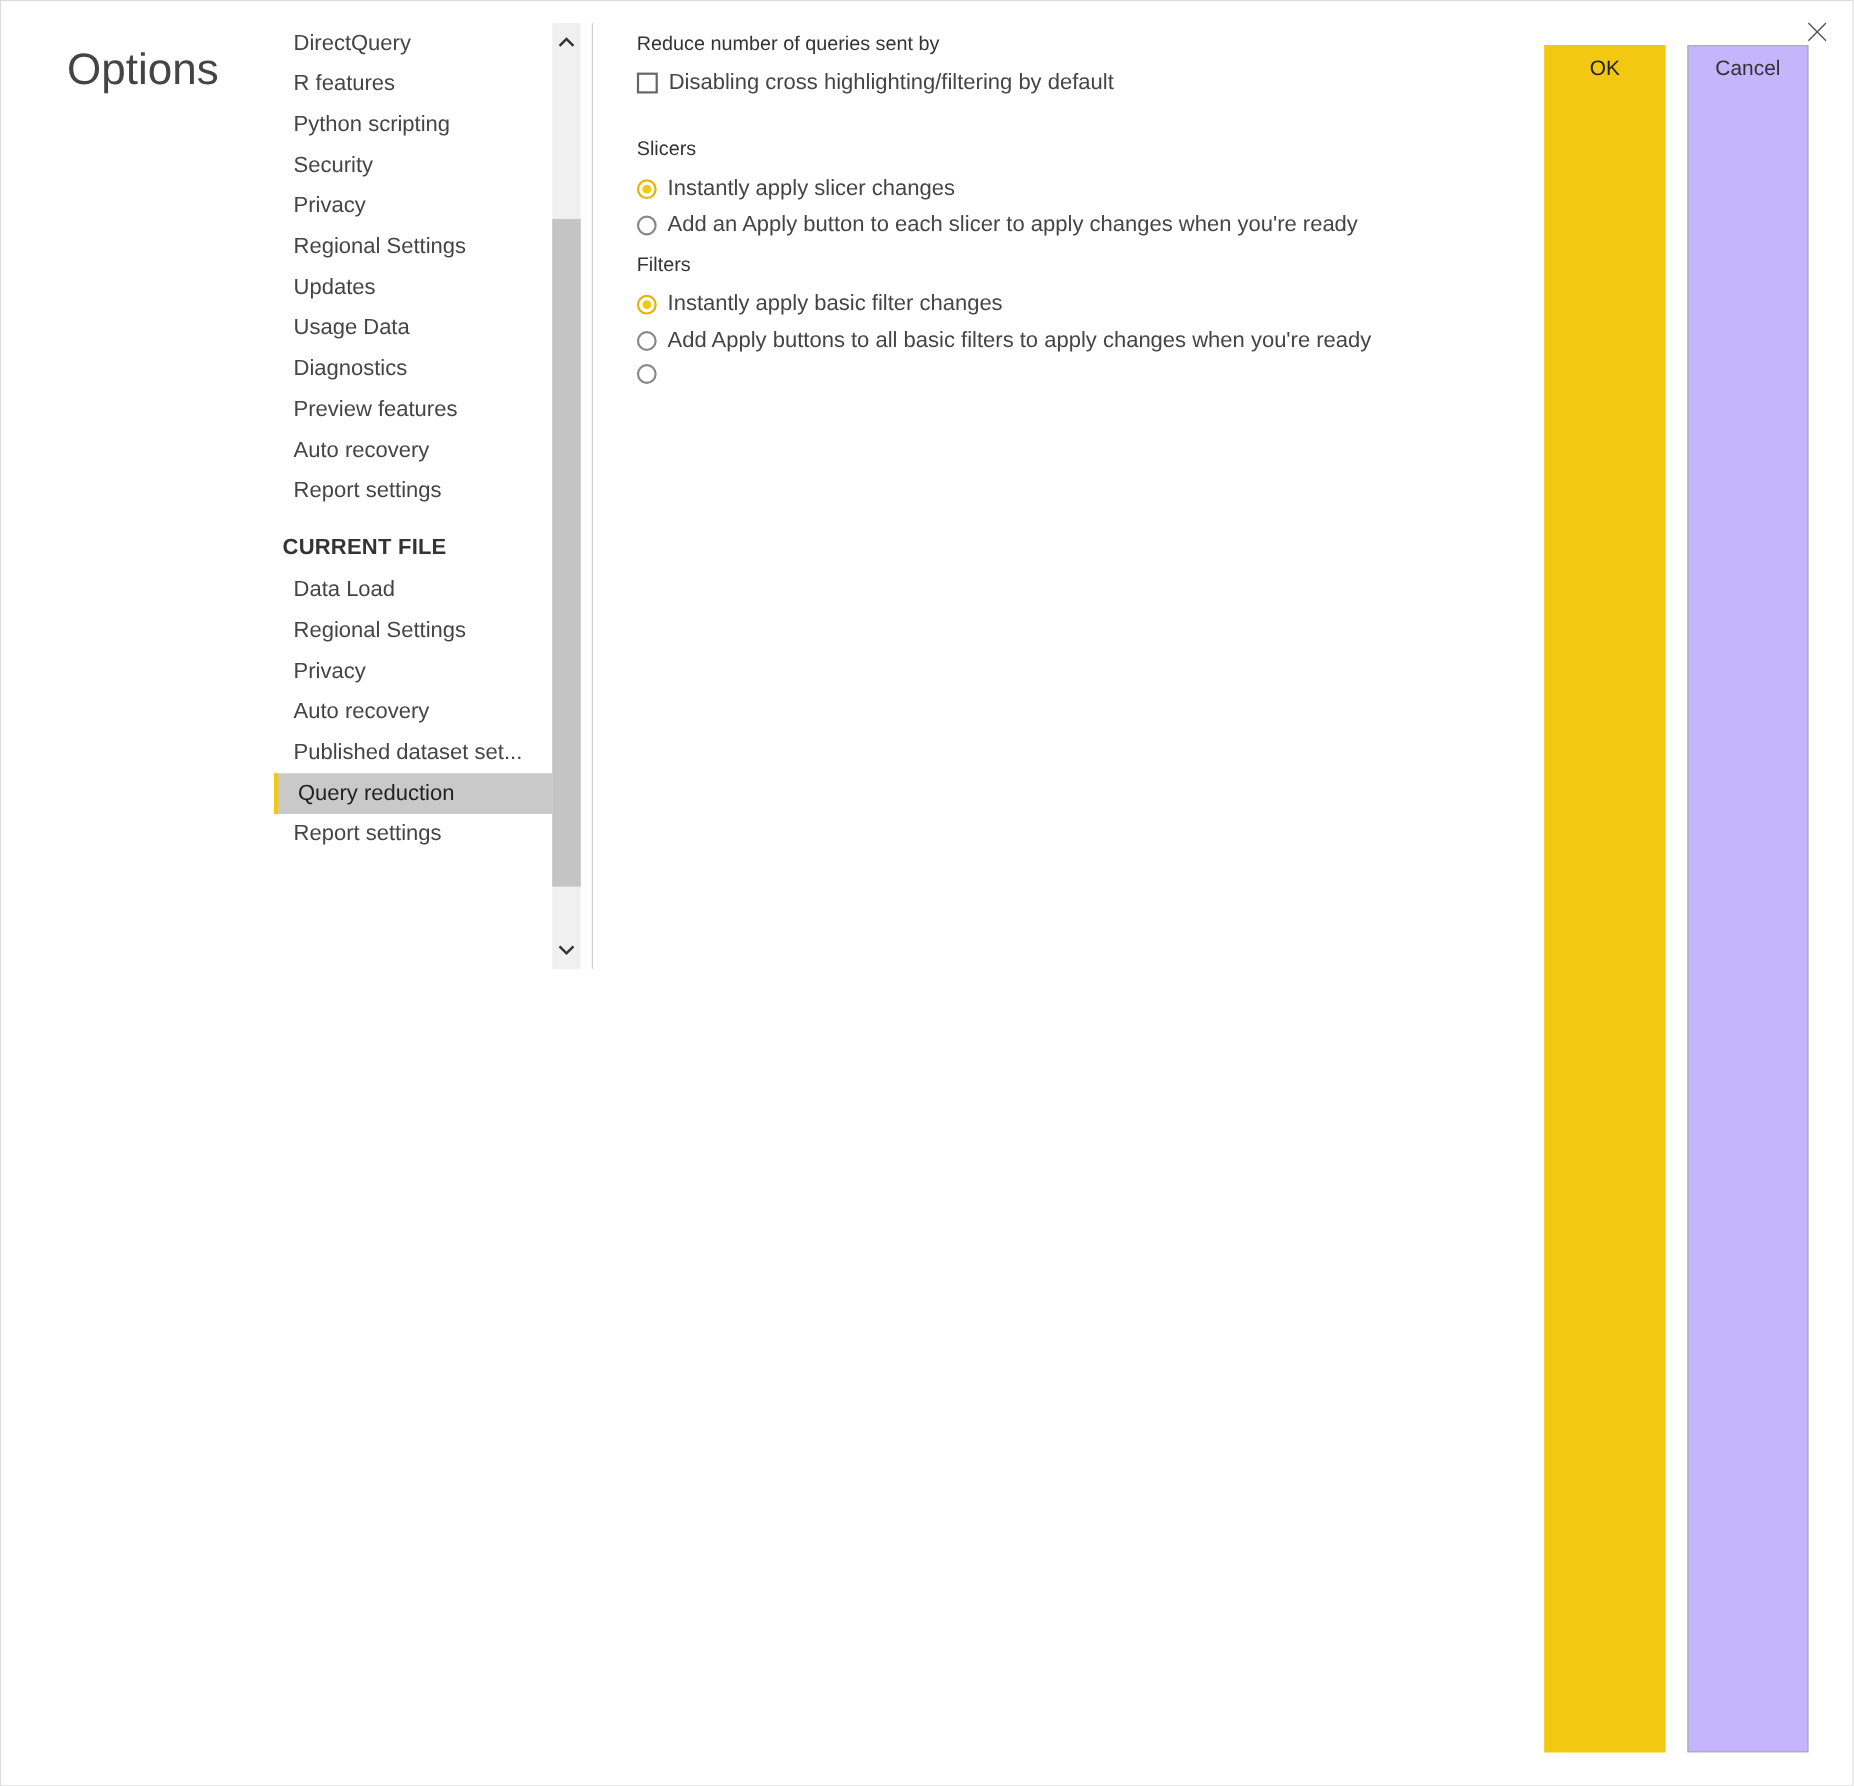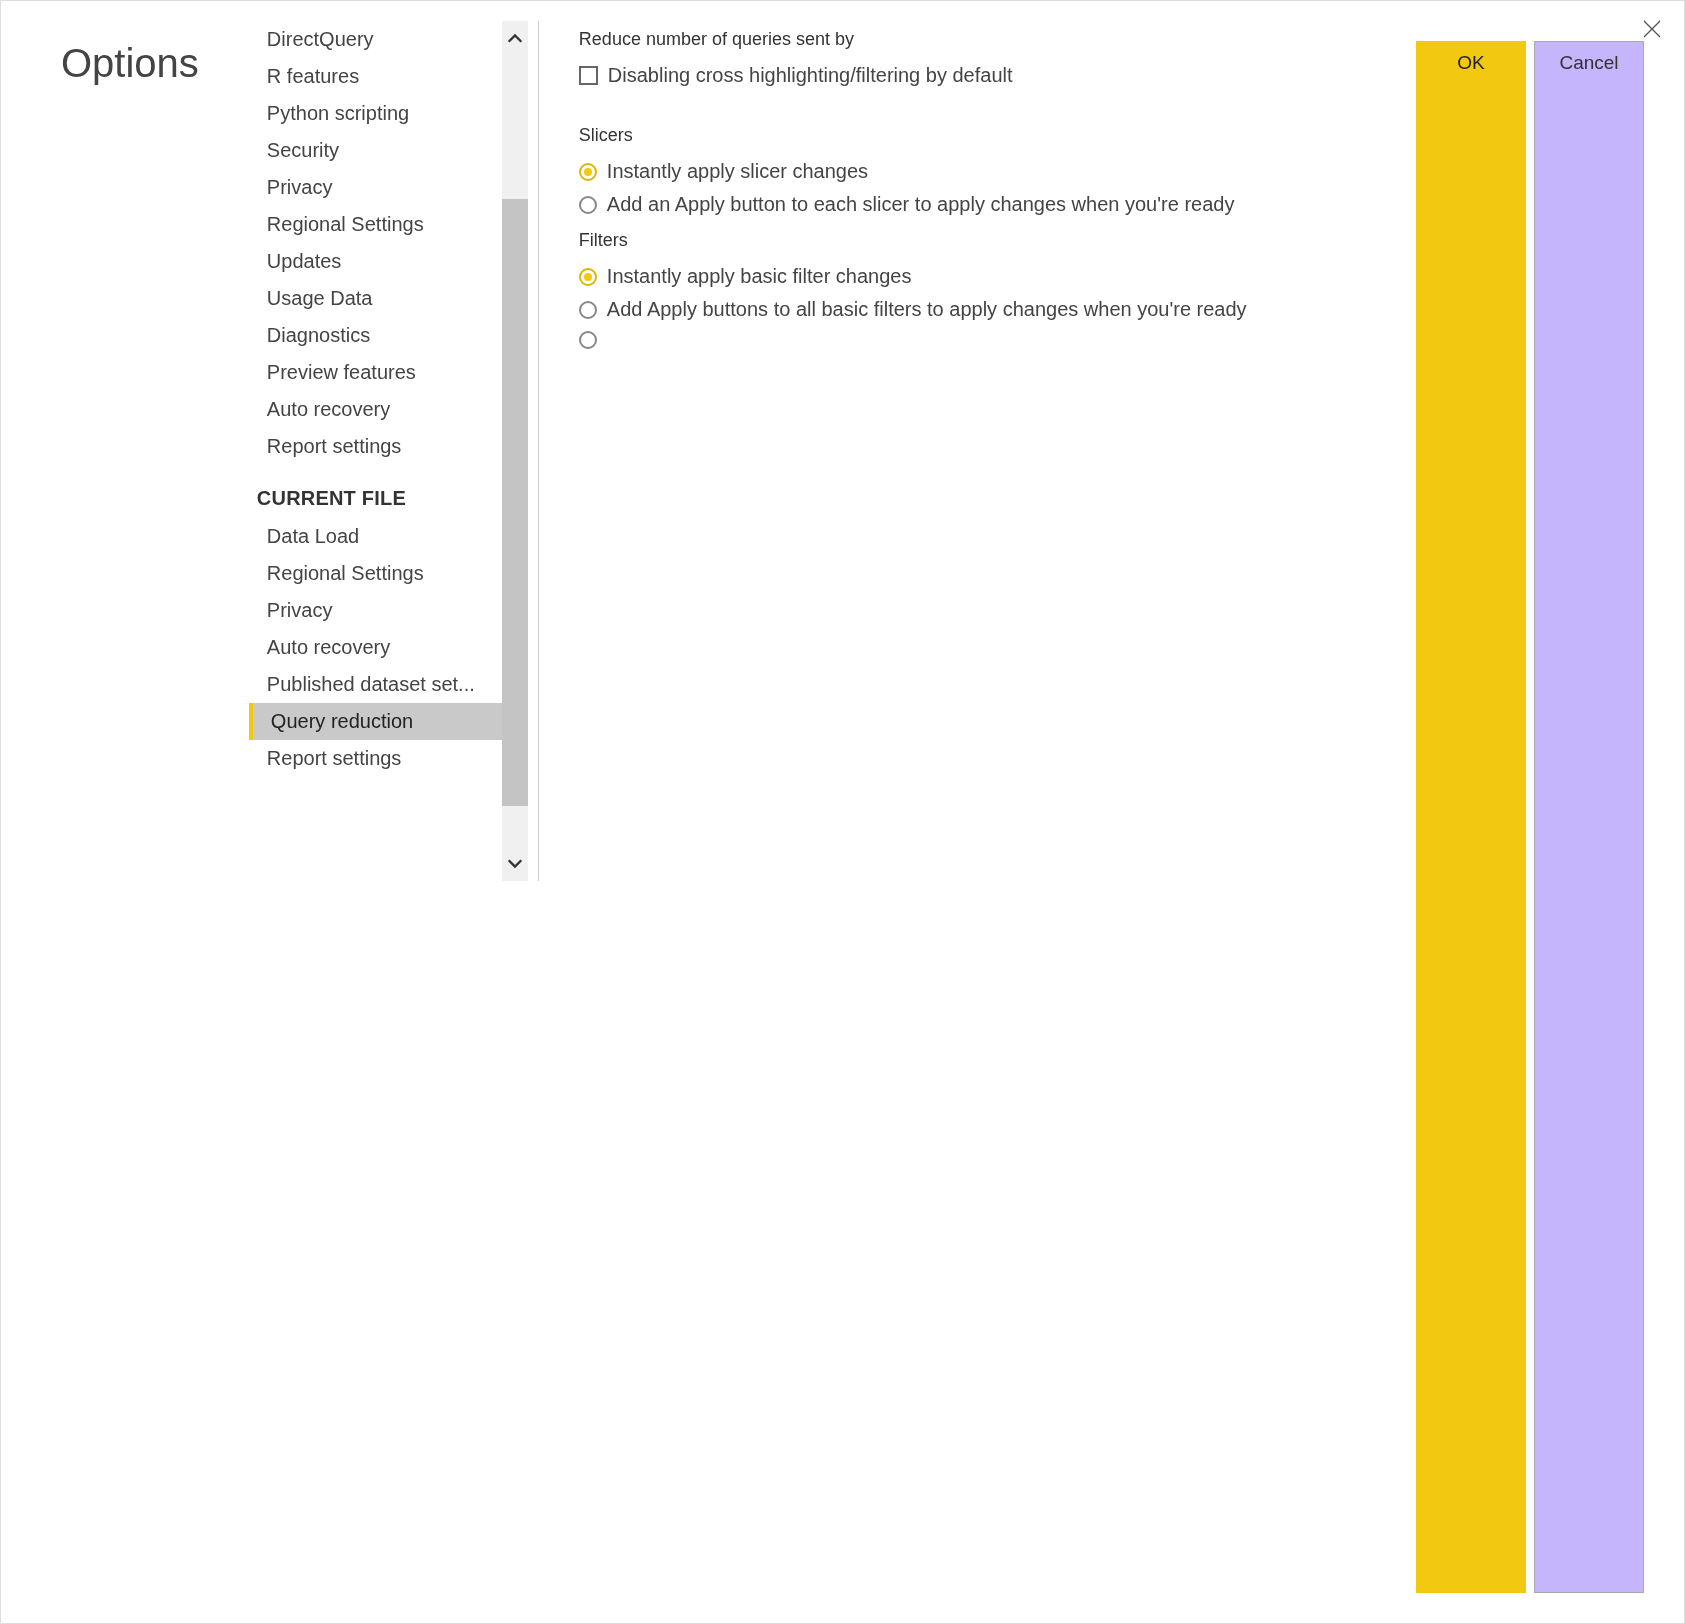--- a/index.html
+++ b/index.html
@@ -141,21 +141,21 @@
     width: 8px; height: 8px;
     border-radius: 50%;
     background: #f2c811;
     display: none;
   }
   .radio-outer.selected .radio-inner { display: block; }
   .section-gap { height: 20px; }
   .footer {
     display: flex;
     justify-content: flex-end;
-    gap: 8px;
+    gap: 20px;
     padding: 20px 10px 0 0;
   }
   .btn {
     min-width: 110px;
     padding: 10px 20px;
     font-size: 19px;
     text-align: center;
     cursor: pointer;
     border: 1px solid #aaa;
     background: #c4b5fd;

